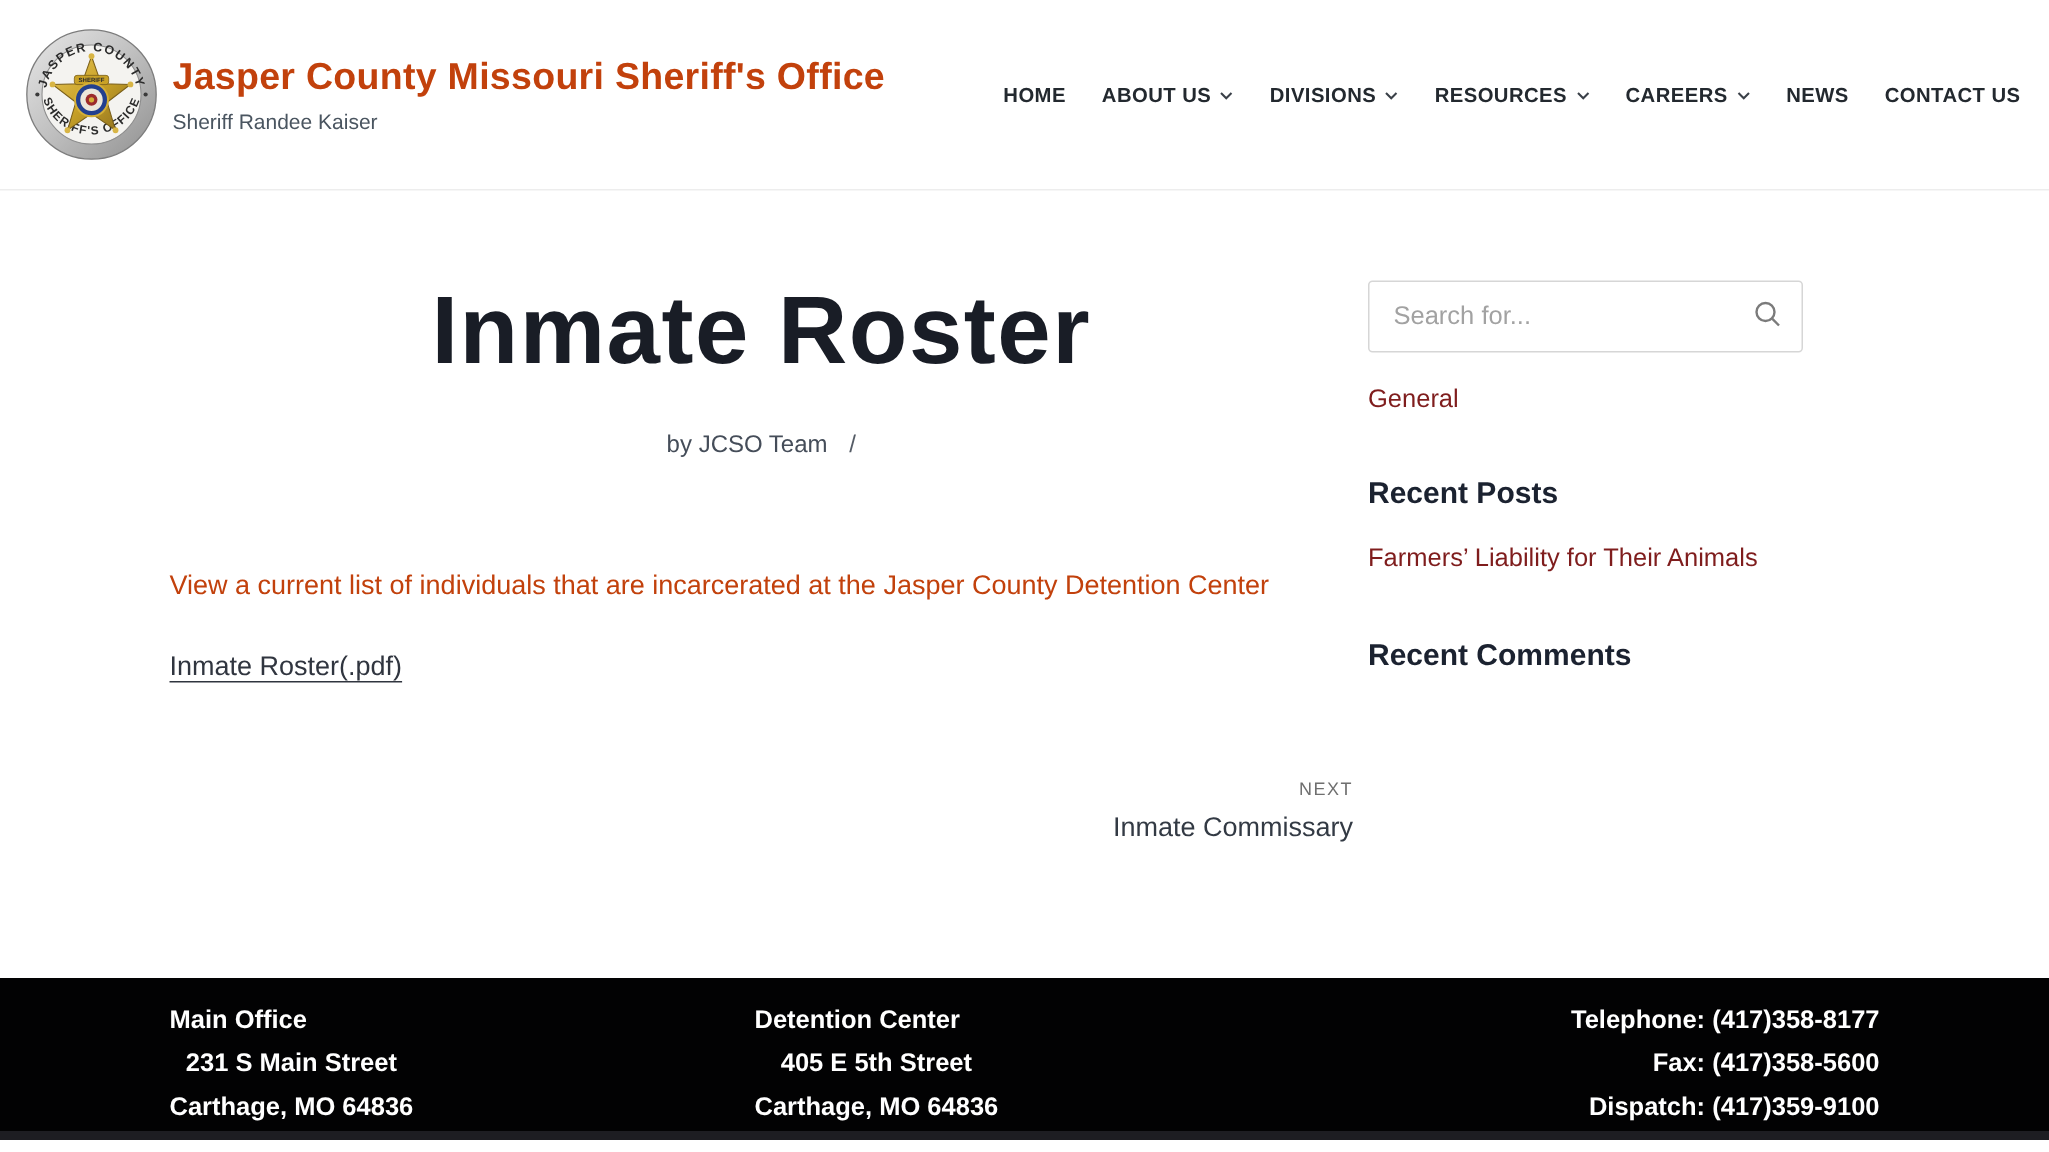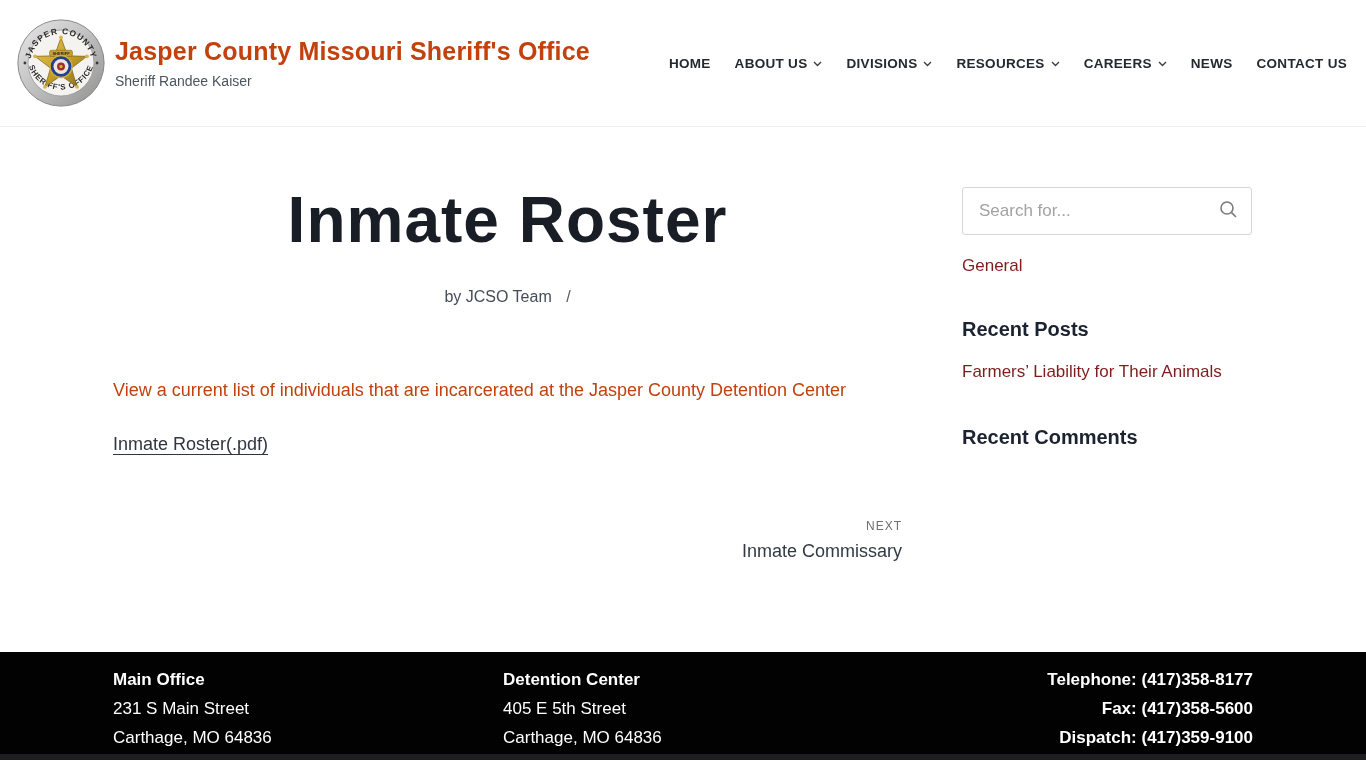--- a/index.html
+++ b/index.html
@@ -32,21 +32,21 @@
   .byline .sep { margin-left:10px; color:#555c66; }
   .post-body { margin-top:70px; font-size:18px; line-height:28px; color:#c2410c; }
   .pdf-link { display:inline-block; margin-top:30px; font-size:18px; color:#30353f;
     text-decoration:underline; text-underline-offset:4px; cursor:pointer; }
   .post-nav { margin-top:64px; text-align:right; }
   .next-label { font-size:12px; letter-spacing:1px; color:#6f6f6f; font-weight:400; }
   .next-title { display:inline-block; margin-top:8px; font-size:18px; color:#333a44;
     text-decoration:none; cursor:pointer; }
 
   
-  aside { position:absolute; left:962px; top:187px; width:290px; }
+  aside { position:absolute; left:912px; top:187px; width:290px; }
   .search-box { position:relative; width:100%; height:48px; }
   .search-box input { width:100%; height:48px; border:1px solid #d6d6d6; border-radius:3px;
     padding:0 46px 0 16px; font-size:17px; color:#333; outline:none;
     font-family:"Liberation Sans", sans-serif; }
   .search-box input::placeholder { color:#a2a2a2; }
   .search-btn { position:absolute; right:4px; top:4px; width:40px; height:40px;
     background:transparent; border:none; cursor:pointer; display:flex;
     align-items:center; justify-content:center; }
   .widget-title { font-size:20px; font-weight:700; color:#1b2230; }
   .wt-cat { margin-top:46px; }
@@ -56,21 +56,21 @@
   .wt-comments { margin-top:44px; }
 
   
   footer { position:absolute; left:0; top:652px; width:1366px; height:108px;
     background:#020203; color:#ffffff; }
   .f-col { position:absolute; top:13px; line-height:29px; font-size:17px; }
   .f-col1 { left:113px; }
   .f-col2 { left:503px; }
   .f-col3 { right:113px; text-align:right; font-weight:700; }
   .f-title { font-weight:700; }
-  .f-line { font-weight:400; }
+  .f-line { font-weight:700;text-align:center; }
   .footer-strip { position:absolute; left:0; bottom:0; width:100%; height:6px;
     background:#1d1d22; }
 </style>
 </head>
 <body>
 
 <div class="page">
 
   <header>
     <div class="brand">

